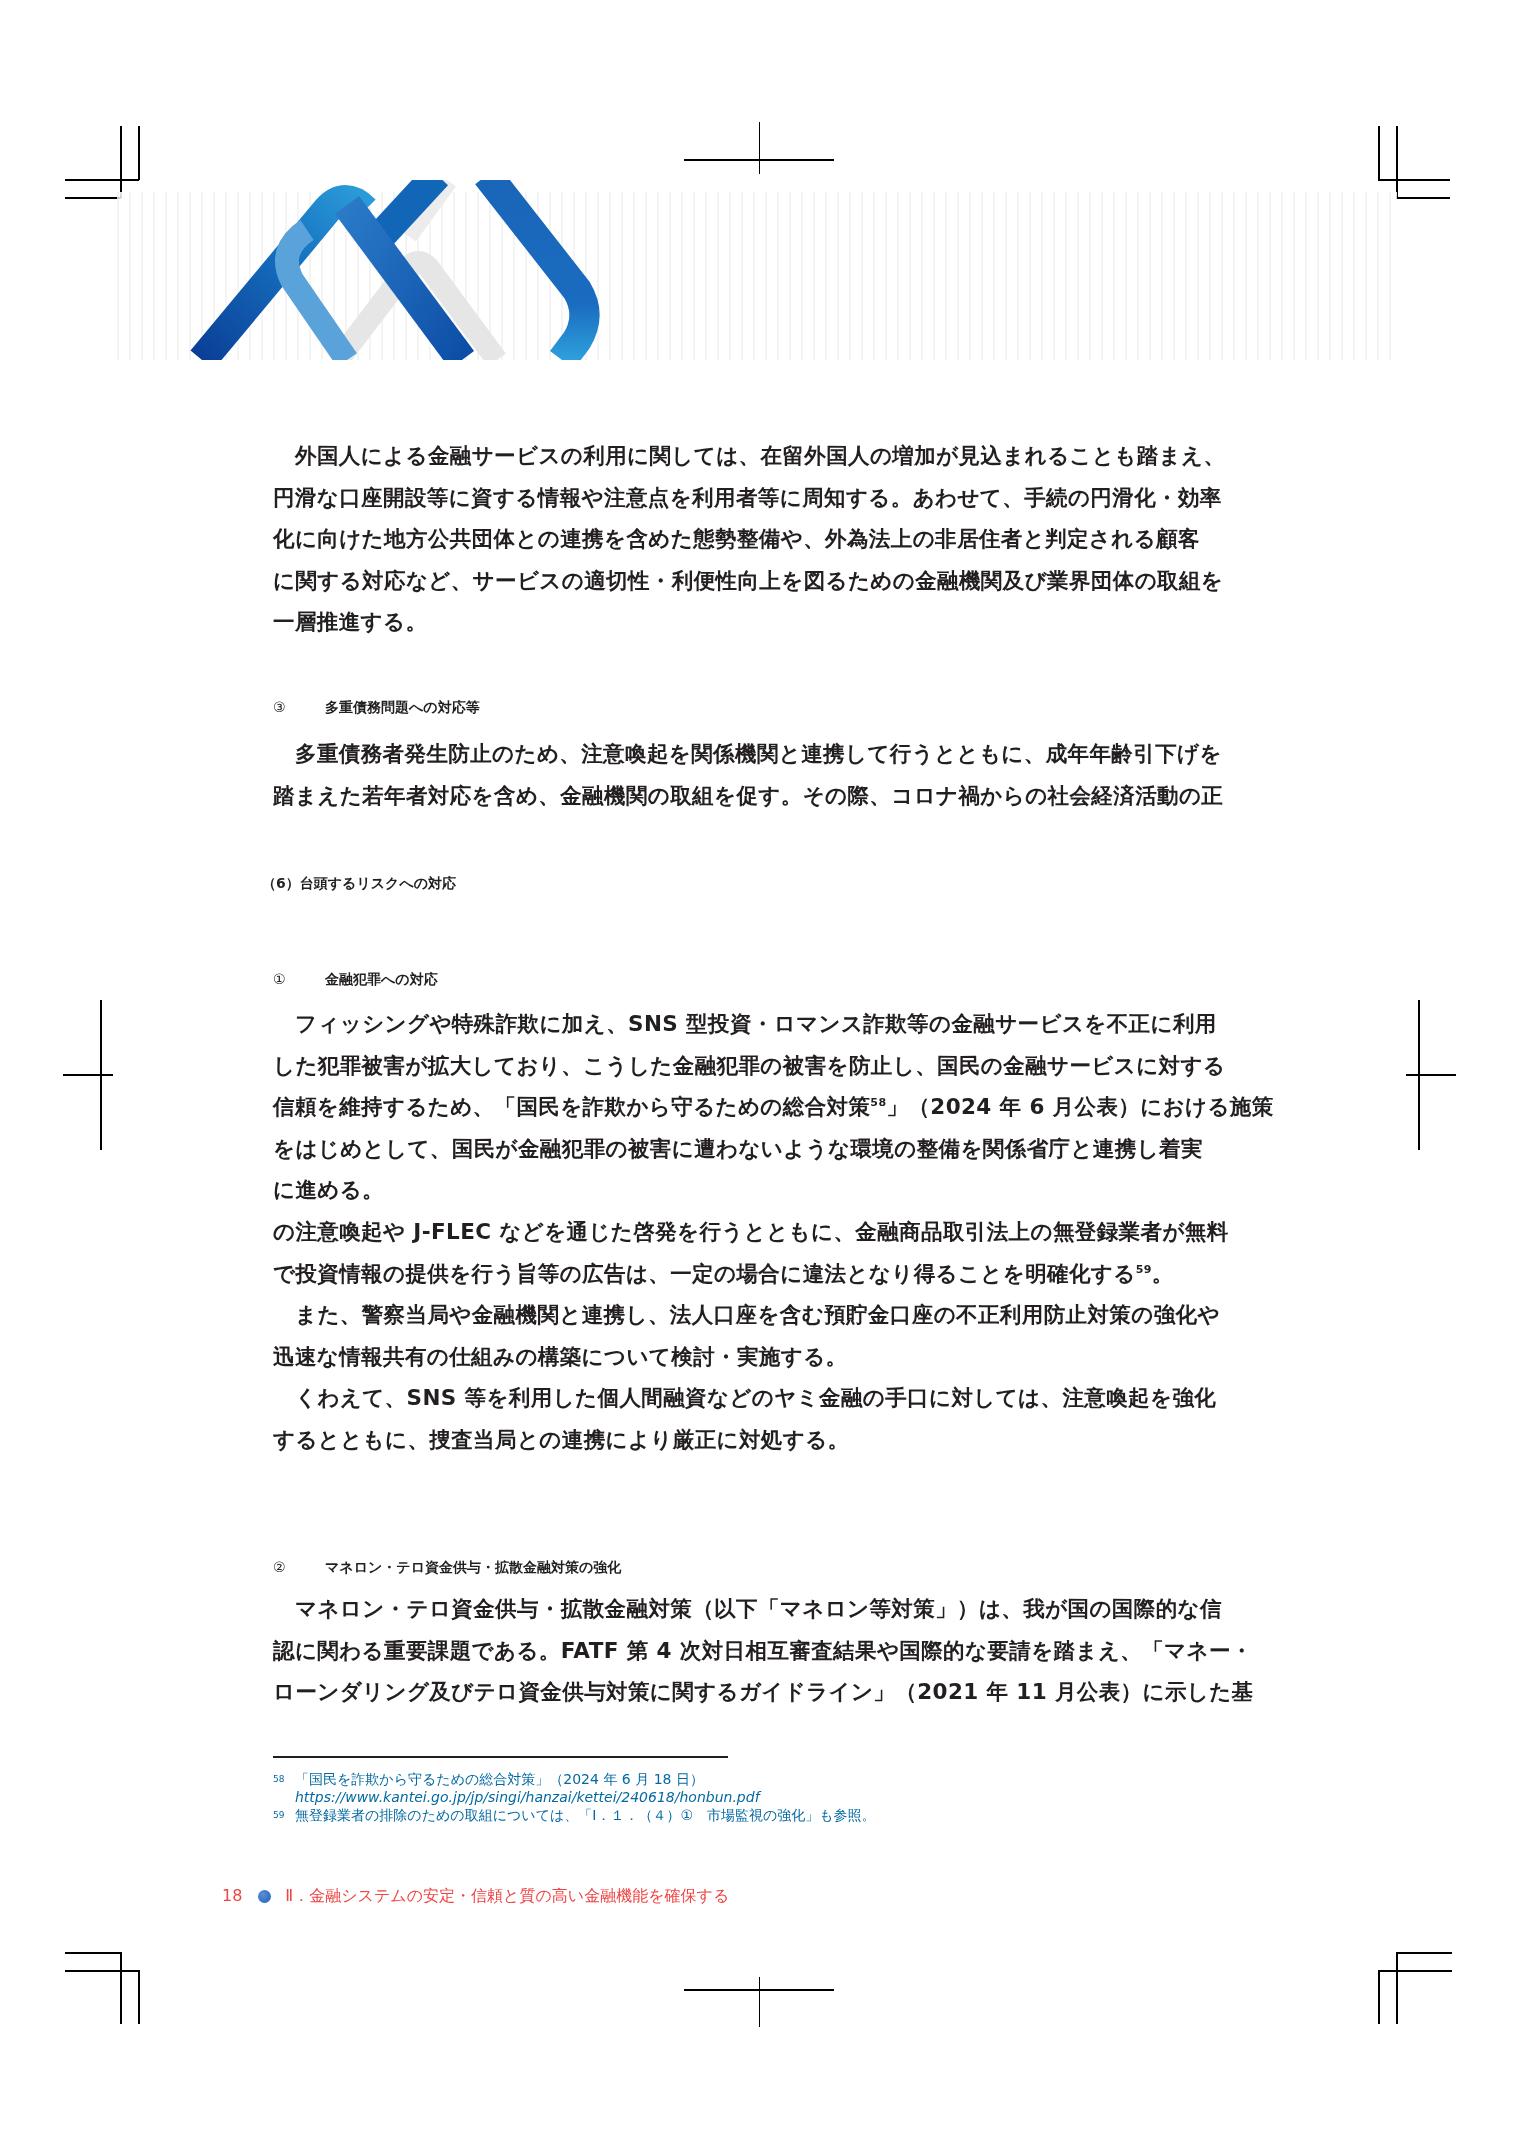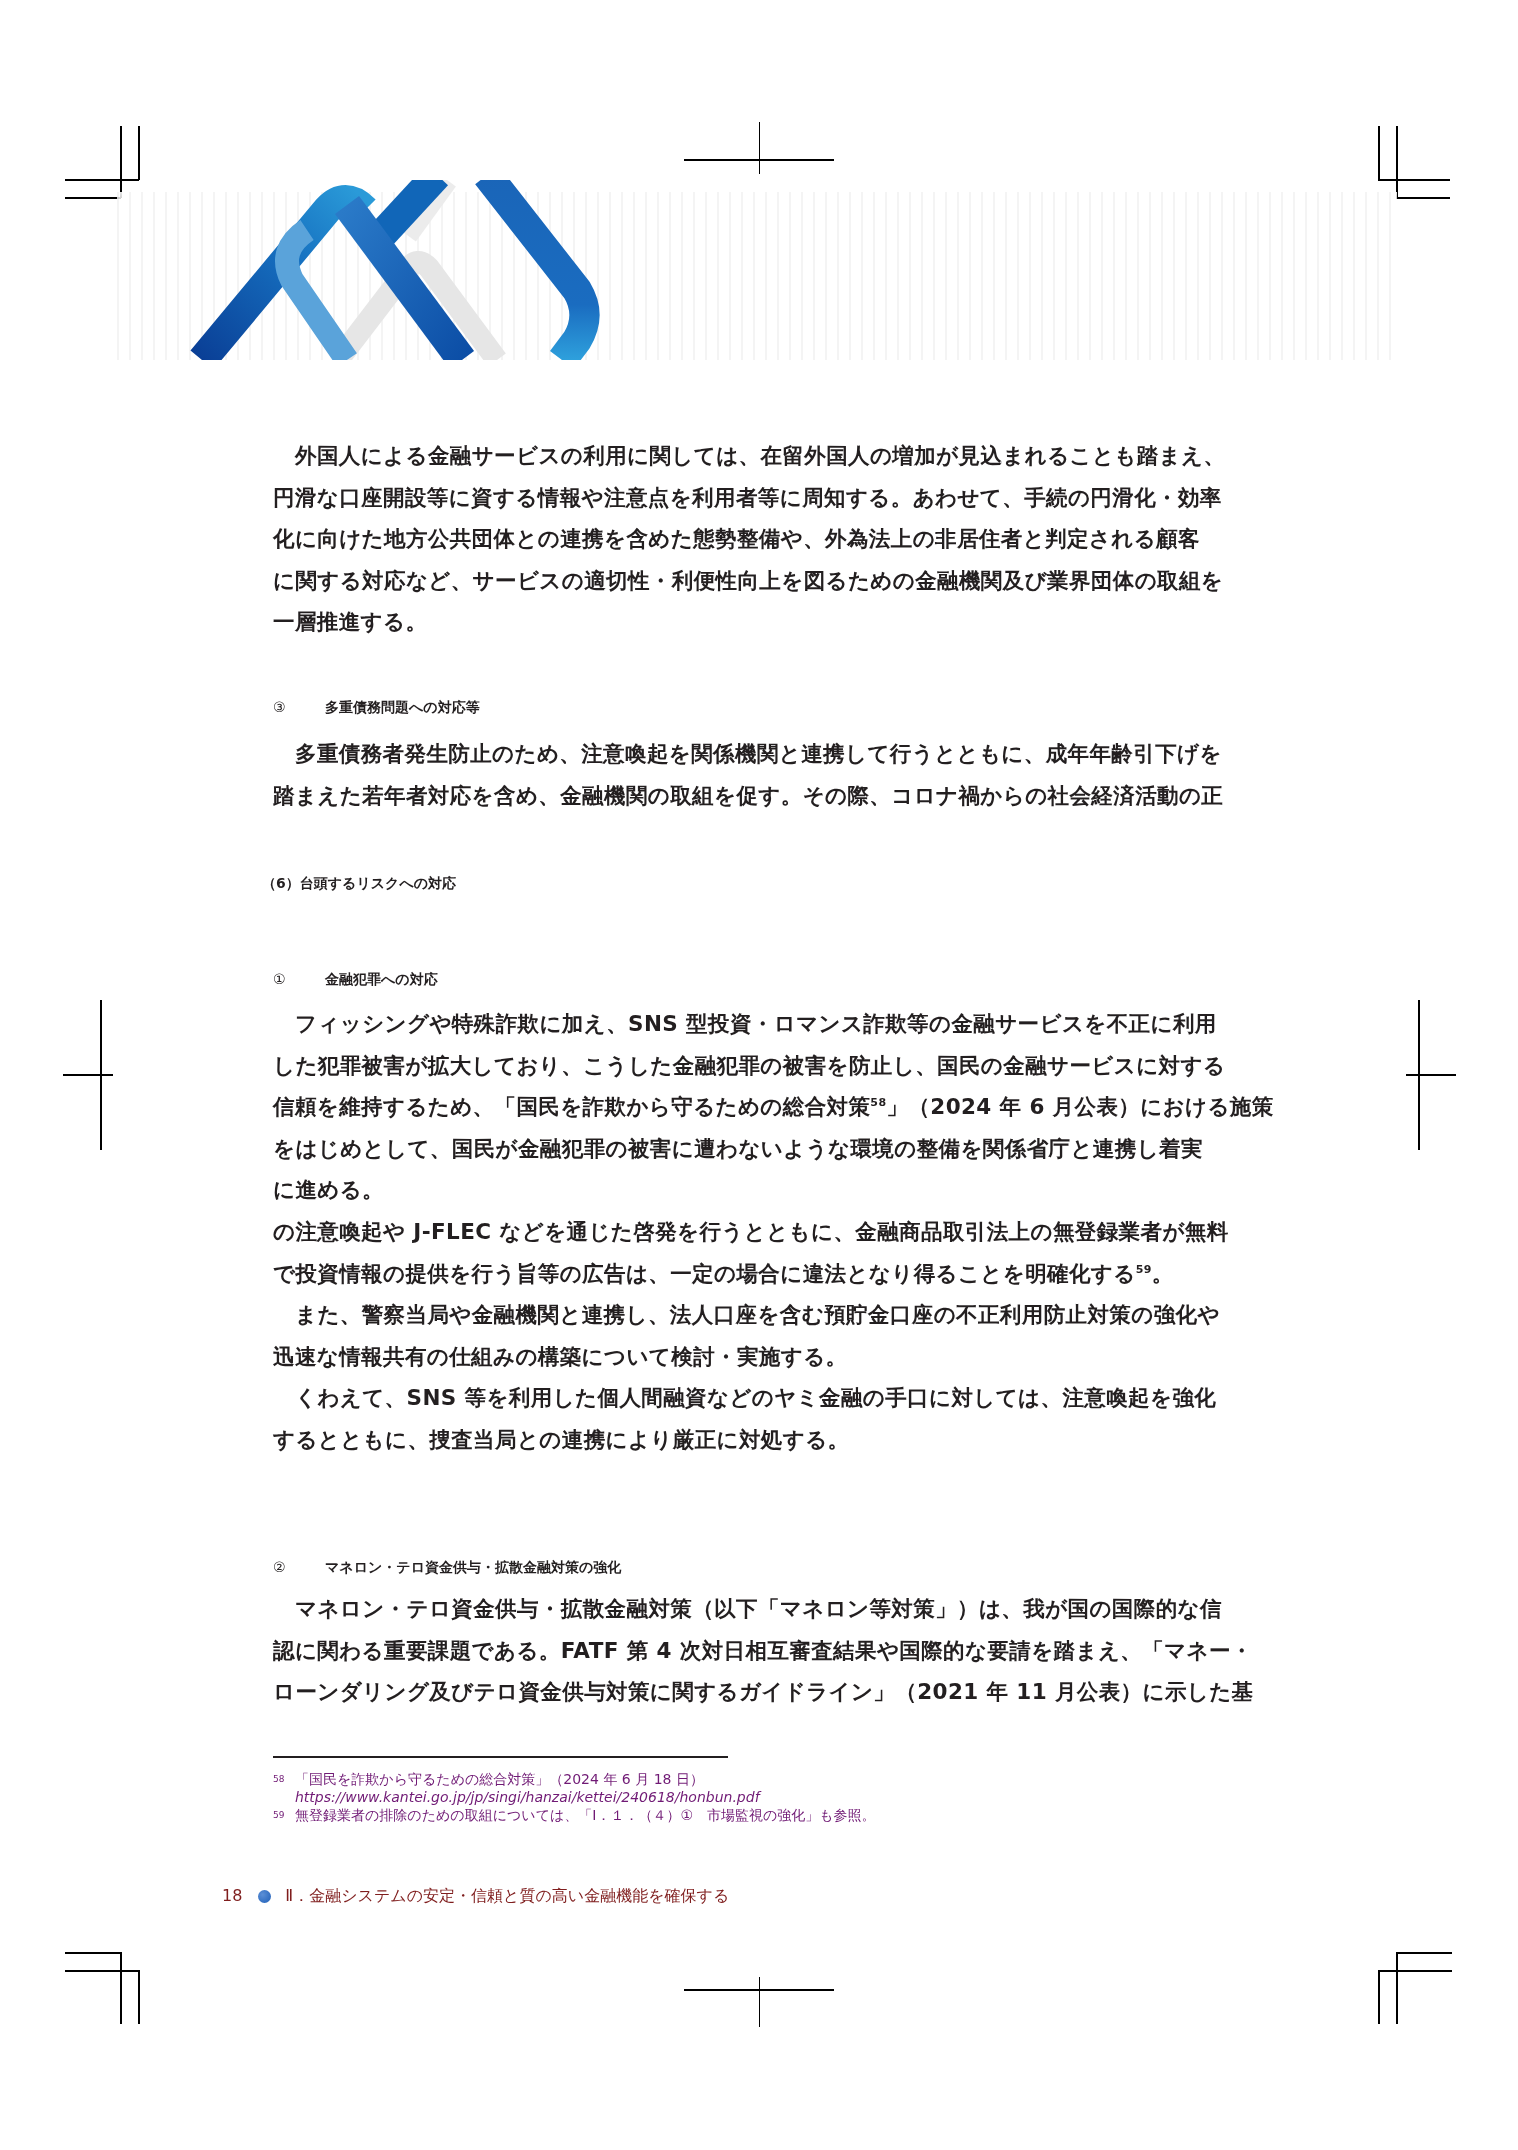--- a/index.html
+++ b/index.html
@@ -13,25 +13,25 @@
   }
   .chain { position: absolute; left: 117px; top: 180px; width: 560px; height: 180px; overflow: hidden; }
   .block { position: absolute; left: 273px; width: 975px; }
   .para { font-size: 21.5px; line-height: 41.6px; letter-spacing: 0.4px; margin: 0; text-align: justify; font-weight: bold; }
   .para .line { display: block; white-space: nowrap; }
   .indent { padding-left: 22px; }
   .h3 { font-size: 14px; font-weight: bold; line-height: 30px; margin: 0; }
   .h3 .num { display: inline-block; width: 52px; font-weight: normal; }
   sup { font-size: 11px; vertical-align: super; line-height: 0; }
   .fn-rule { position: absolute; left: 273px; top: 1756px; width: 455px; height: 1.5px; background: #231f20; }
-  .footnotes { position: absolute; left: 273px; top: 1770px; font-size: 14px; line-height: 18px; color: #701a75; }
+  .footnotes { position: absolute; left: 273px; top: 1770px; font-size: 14px; line-height: 18px; color: #0369a1; }
   .fn-row { display: block; white-space: nowrap; }
   .fn-num { display: inline-block; width: 22px; font-size: 9px; vertical-align: top; }
   .fn-cont { padding-left: 22px; font-style: italic; }
-  .footer { position: absolute; left: 222px; top: 1885px; font-size: 16px; line-height: 22px; color: #7f1d1d; display: flex; align-items: center; white-space: nowrap; }
+  .footer { position: absolute; left: 222px; top: 1885px; font-size: 16px; line-height: 22px; color: #ef4444; display: flex; align-items: center; white-space: nowrap; }
   .footer .dot { width: 13px; height: 13px; border-radius: 50%; background: radial-gradient(circle at 35% 35%, #5b8fd6, #1f5fb8); margin: 0 14px 0 16px; }
 </style>
 </head>
 <body>
 
 <div>
 
   <div class="mark" style="left:120px;top:126px;width:1.5px;height:72px;"></div>
   <div class="mark" style="left:138px;top:126px;width:1.5px;height:54px;"></div>
   <div class="mark" style="left:65px;top:179px;width:74px;height:1.5px;"></div>

